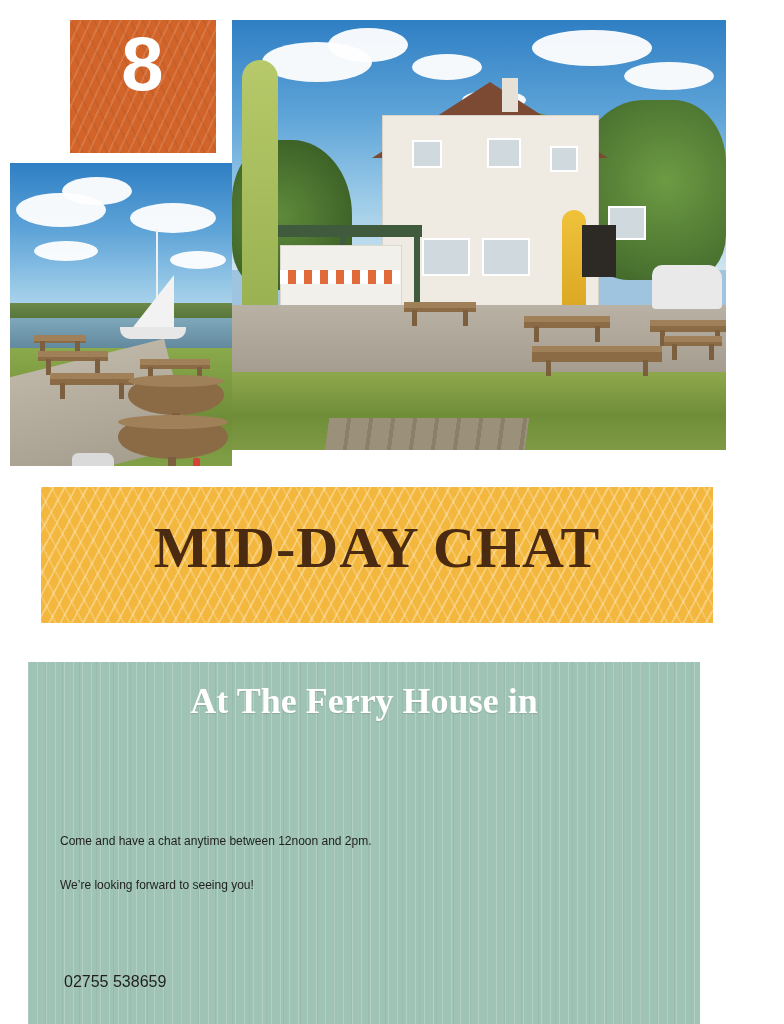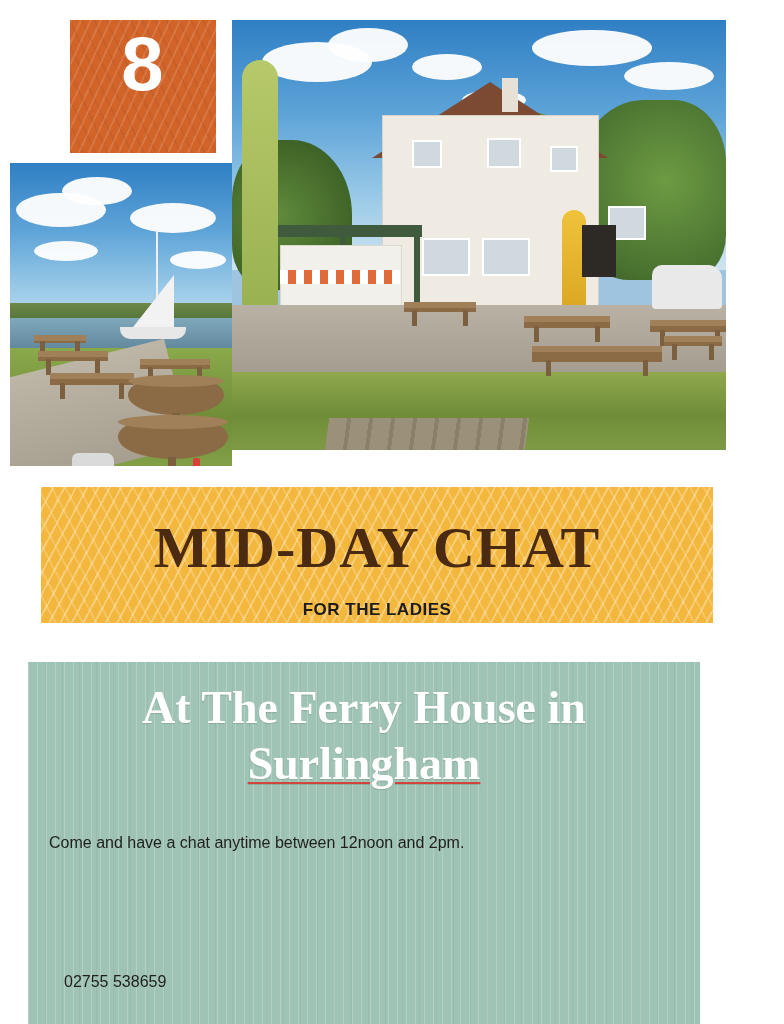--- a/index.html
+++ b/index.html
@@ -350,37 +350,37 @@
       repeating-linear-gradient(90deg, rgba(0,0,0,0.04) 0 1px, rgba(0,0,0,0) 1px 17px);
     pointer-events: none;
   }
   .venue {
     position: absolute;
     left: 0; right: 0;
     top: 18px;
     text-align: center;
     font-family: "Liberation Serif", serif;
     font-weight: bold;
-    font-size: 46px;
+    font-size: 36px;
     line-height: 1.22;
     color: #ffffff;
     text-shadow: 0 1px 1px rgba(0,0,0,0.12);
   }
   .venue .underline-red {
     text-decoration: underline;
     text-decoration-color: #d2433c;
     text-decoration-style: solid;
     text-decoration-thickness: 2px;
     text-underline-offset: 3px;
   }
   .body-line {
     position: absolute;
-    left: 21px;
+    left: 32px;
     font-family: "Liberation Sans", sans-serif;
-    font-size: 16px;
+    font-size: 12px;
     color: #1f1f1f;
   }
   .body-line-1 { top: 172px; }
   .body-line-2 { top: 216px; }
   .phone {
     position: absolute;
     left: 36px;
     top: 311px;
     font-family: "Liberation Sans", sans-serif;
     font-size: 16px;
@@ -508,26 +508,26 @@
   </div>
   <div class="table" style="left:108px; top:252px; width:110px; height:44px; border-radius:50%;">
     <div class="top" style="height:14px;border-radius:50%;"></div>
     <div class="leg" style="left:50px; bottom:-18px; width:8px; height:20px;"></div>
   </div>
 </div>
 
 <div class="band-yellow">
   <div class="texture"></div>
   <div class="title-main">MID-DAY CHAT</div>
-  <div class="title-sub">FOR THE LADIES</div>
 </div>
 
 <div class="band-green">
   <div class="texture"></div>
 
   <div class="venue">
     <span>At The Ferry House in</span><br>
-    <span class="underline-red">Surlingham</span><br>
+    <br>
   </div>
 
   <div class="body-line body-line-1">Come and have a chat anytime between 12noon and 2pm.</div>
+  <div class="body-line body-line-2">We’re looking forward to seeing you!</div>
   <div class="phone">02755 538659</div>
 </div>
 
 </body></html>

